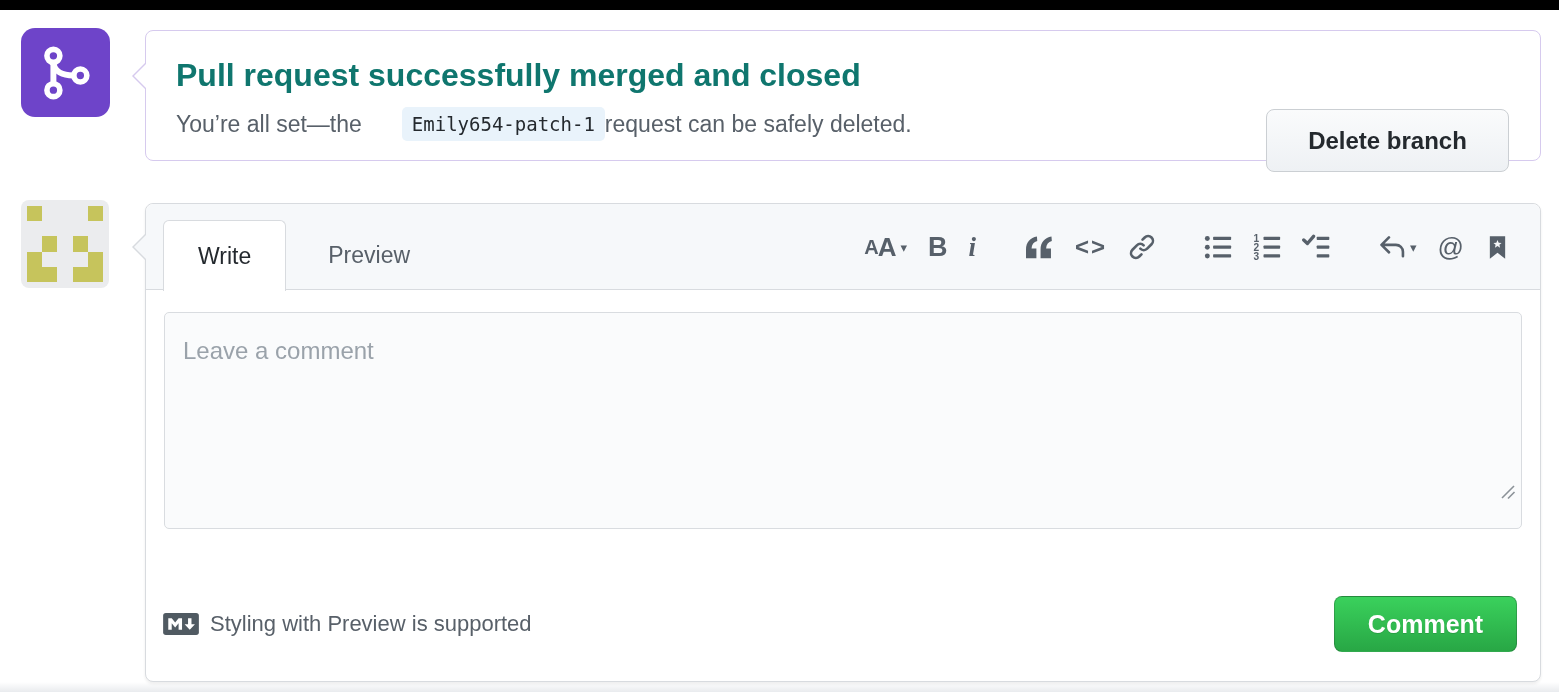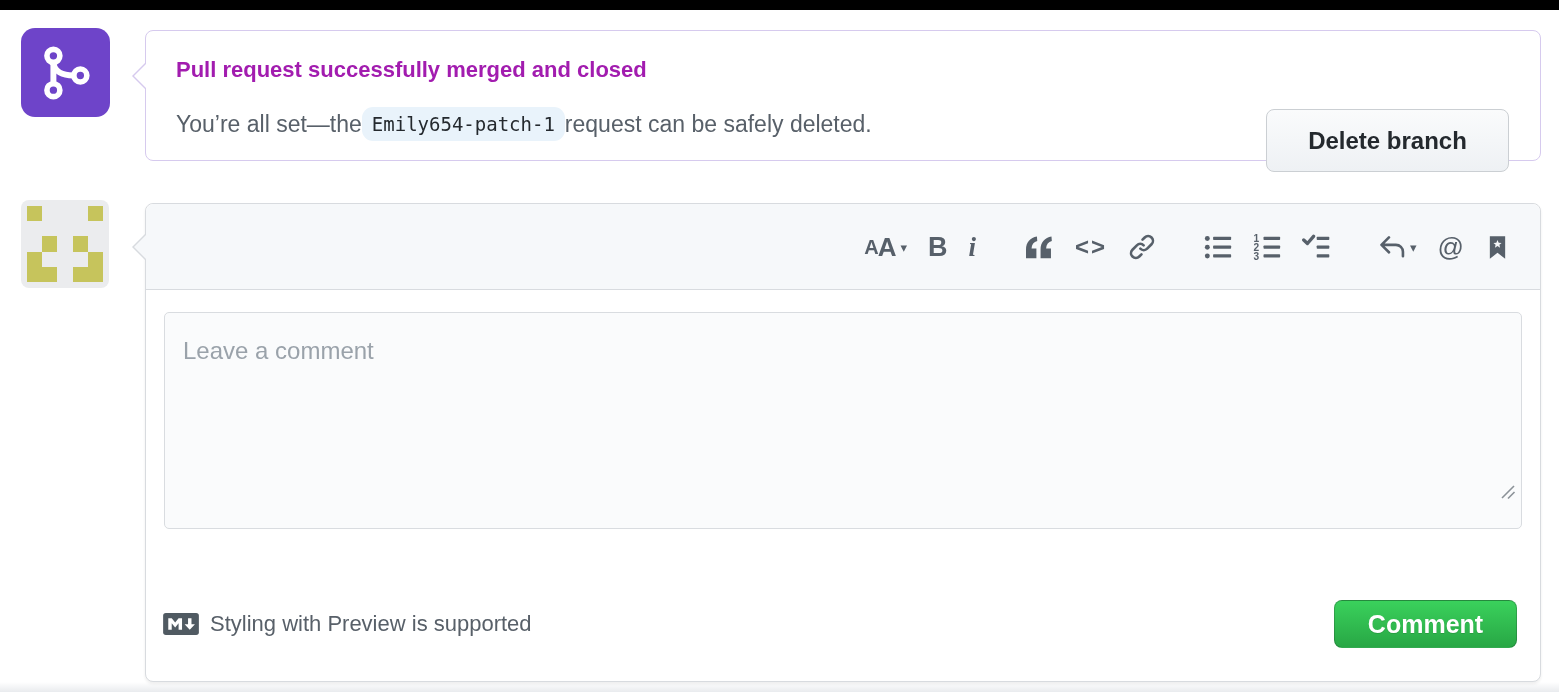--- a/index.html
+++ b/index.html
@@ -24,26 +24,26 @@
   .banner {
     position:absolute; left:145px; top:30px; width:1396px; height:131px;
     background:#fff; border:1px solid var(--banner_border,#d6caee); border-radius:8px;
   }
   .caret { position:absolute; left:-14px; width:0; height:0;
     border:14px solid transparent; border-left:0; }
   .caret::after { content:""; position:absolute; left:2px; top:-12px; width:0; height:0;
     border:12px solid transparent; border-left:0; }
   .banner-caret { top:31px; border-right-color:var(--banner_border,#d6caee); }
   .banner-caret::after { border-right-color:#ffffff; }
-  .banner-title { position:absolute; left:30px; top:26px; font-size:22px; font-weight:700; color:#a21caf; }
+  .banner-title { position:absolute; left:30px; top:26px; font-size:32px; font-weight:700; color:#0f766e; }
   .banner-sub { position:absolute; left:30px; top:76px; display:flex; align-items:center; 
     font-size:23px; color:#586069; }
   .branch-chip {
     font-family:"DejaVu Sans Mono", monospace; font-size:19px; color:#24292e;
-    background:#e9f3fb; padding:6px 10px; border-radius:11px;
+    background:#e9f3fb; padding:6px 10px; border-radius:5px;margin-left:40px;
   }
   .delete-btn {
     position:absolute; right:31px; top:30px; height:63px; min-width:243px; padding:0 30px;
     font-family:"Liberation Sans", sans-serif; font-size:24px; font-weight:700; color:#24292e;
     background:linear-gradient(#fafbfc,#eef1f4);
     border:1px solid #cbcfd3; border-radius:8px; cursor:pointer;margin-top:48px;
   }
 
   
   .avatar { position:absolute; left:21px; top:200px; width:88px; height:88px;
@@ -88,21 +88,21 @@
     border:1px solid #d9dce0; border-radius:5px; }
   .input-area { height:195px; padding:24px 18px; font-size:24px; color:#9aa2aa; cursor:text; }
   .resize-handle { position:absolute; right:5px; top:170px; cursor:nwse-resize; }
   .attach-bar { border-top:2px dashed #d7dadd; height:58px; display:flex; align-items:center;
     padding:0 15px; font-size:22px; color:#4a545d; white-space:pre; }
   .attach-link { color:var(--link_blue,#1668e3); cursor:pointer; }
 
   .form-footer { position:absolute; left:0; right:0; bottom:0; height:114px;
     display:flex; align-items:center; justify-content:space-between; padding:0 23px 0 17px; }
   .md-note { display:flex; align-items:center; gap:11px; font-size:22px; color:#586069; cursor:pointer; }
-  .comment-btn { width:183px; height:48px; border-radius:8px;
+  .comment-btn { width:183px; height:56px; border-radius:8px;
     background:linear-gradient(var(--button_green_top,#3ad15c),var(--button_green_bottom,#28a745));
     border:1px solid rgba(27,31,35,0.22); color:#fff; font-size:25px; font-weight:700;
     font-family:"Liberation Sans", sans-serif; cursor:pointer; text-shadow:0 1px 0 rgba(0,0,0,0.12); }
 </style>
 </head>
 <body>
 
 <div class="topbar"></div>
 <div class="page-fade"></div>
 
@@ -142,20 +142,22 @@
         <rect x="4" y="4" width="1" height="1"></rect>
       </g>
   </svg>
 </div>
 
 <div class="form">
   <div class="caret form-caret"></div>
 
   <div class="form-header">
     <div class="tabs">
+      <div class="tab tab-active">Write</div>
+      <div class="tab tab-plain">Preview</div>
     </div>
 
     <div class="toolbar">
       <div class="tb-group">
         <button class="tb-btn">
           <span class="g-aa1">A</span>
             <span class="g-aa2">A</span>
           <span class="g-caret">▾</span>
         </button>
         <button class="tb-btn g-b">B</button>

